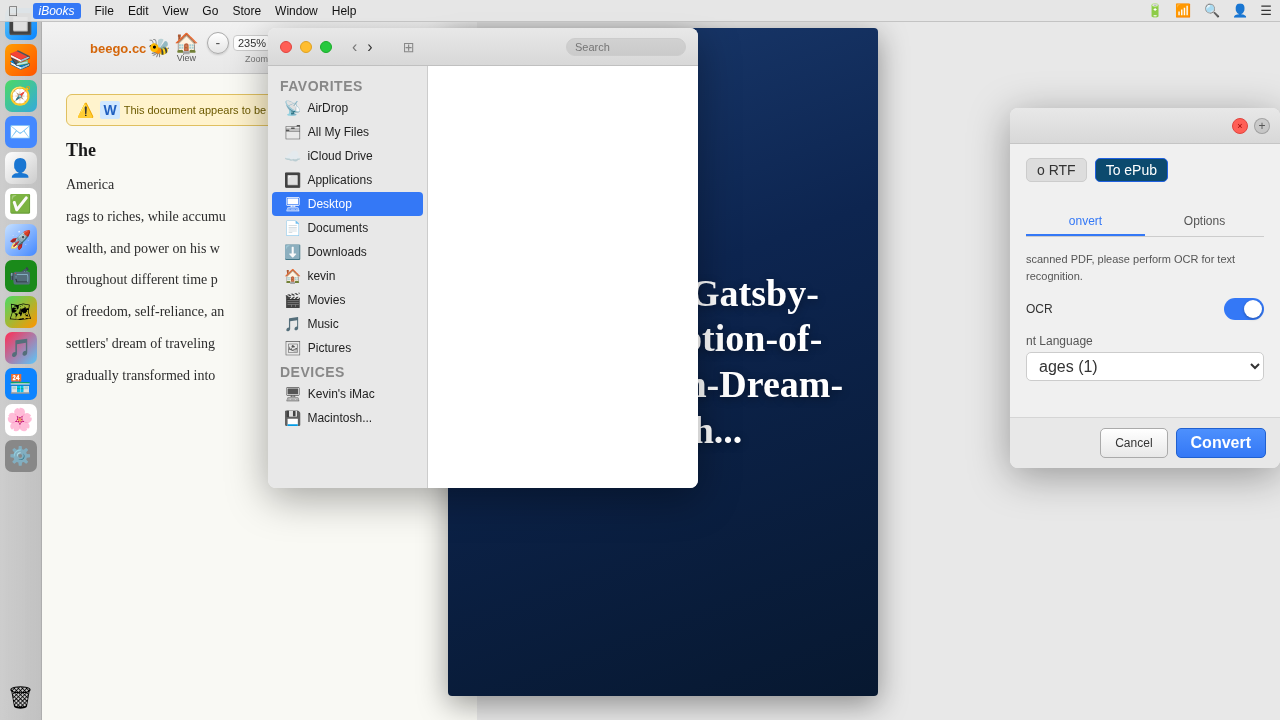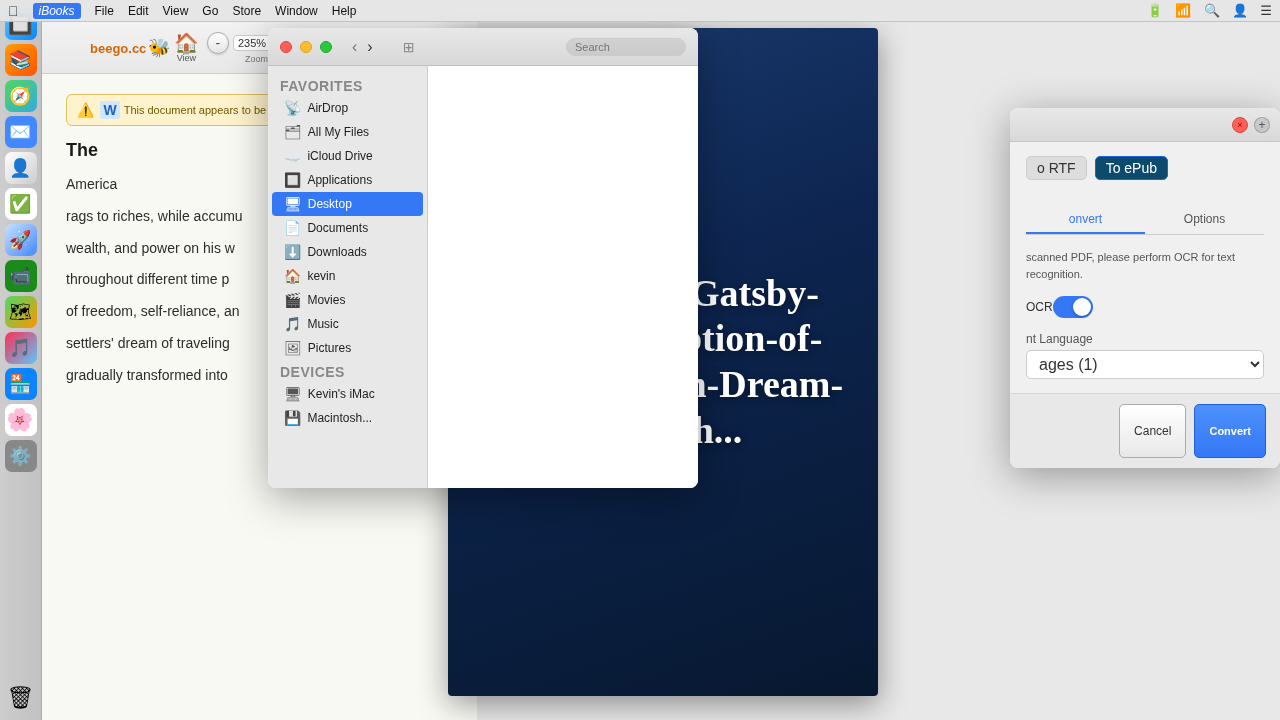--- a/index.html
+++ b/index.html
@@ -154,21 +154,21 @@
       position: absolute;
       top: 74px;
       left: 42px;
       width: 435px;
       height: 646px;
       background: #f9f9f4;
       overflow: hidden;
       padding: 20px 24px;
     }
     .book-text {
-      font-family: Liberation Sans, sans-serif;
+      font-family: Liberation Serif, serif;
       color: #333;
     }
     .book-heading {
       font-size: 18px;
       font-weight: bold;
       color: #1a1a1a;
       margin-bottom: 12px;
     }
     .book-paragraph {
       font-size: 14px;
@@ -420,21 +420,21 @@
     }
     .dialog-info-text {
       font-size: 11px;
       color: #555;
       line-height: 1.5;
       margin-top: 4px;
     }
     .dialog-ocr-row {
       display: flex;
       align-items: center;
-      justify-content: flex-start;
+      justify-content: space-between;
       margin-top: 4px;
     }
     .dialog-ocr-label {
       font-size: 12px;
       color: #333;
       font-weight: 500;
     }
     .toggle-switch {
       width: 40px;
       height: 22px;
@@ -485,25 +485,25 @@
     .btn-cancel {
       padding: 5px 14px;
       background: linear-gradient(to bottom, #fff, #e8e8e8);
       border: 1px solid #aaa;
       border-radius: 5px;
       font-size: 12px;
       color: #333;
       cursor: pointer;
     }
     .btn-convert {
-      padding: 20px 14px;
+      padding: 5px 14px;
       background: linear-gradient(to bottom, #4d90fd, #3478f6);
       border: 1px solid #2060d0;
       border-radius: 5px;
-      font-size: 11px;
+      font-size: 16px;
       color: white;
       font-weight: 600;
       cursor: pointer;
     }
     .logo-text {
       font-size: 13px;
       font-weight: bold;
       color: #d4660a;
       display: flex;
       align-items: center;

